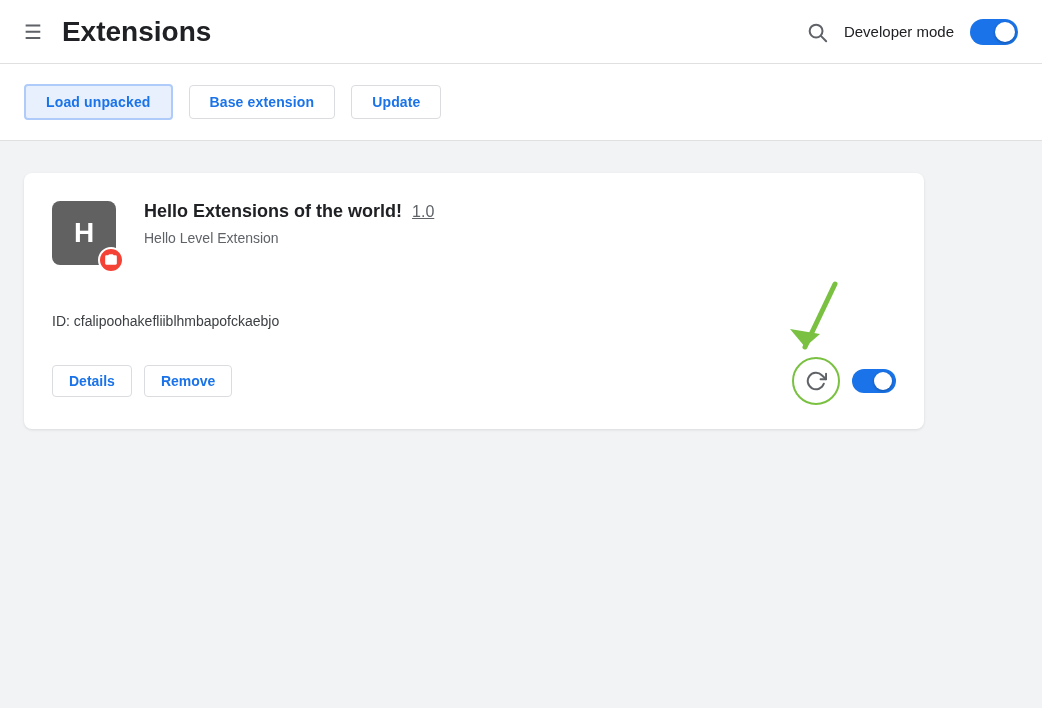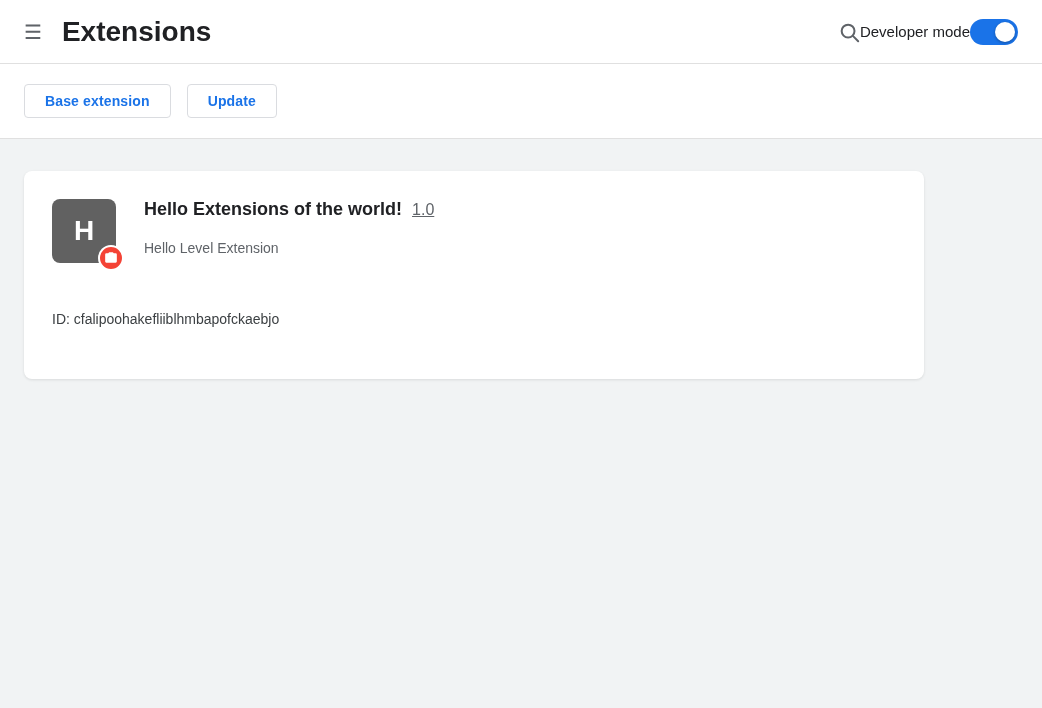--- a/index.html
+++ b/index.html
@@ -30,21 +30,21 @@
     .header-title {
       font-size: 28px;
       font-weight: 600;
       color: #202124;
       flex: 1;
     }
 
     .header-right {
       display: flex;
       align-items: center;
-      gap: 0;
+      gap: 16px;
     }
 
     .search-icon-wrap {
       cursor: pointer;
       color: #5f6368;
       font-size: 20px;
       display: flex;
       align-items: center;
     }
 
@@ -172,21 +172,21 @@
     }
 
     .ext-info {
       flex: 1;
     }
 
     .ext-name-row {
       display: flex;
       align-items: baseline;
       gap: 10px;
-      margin-bottom: 20px;
+      margin-bottom: 8px;
     }
 
     .ext-name {
       font-size: 18px;
       font-weight: 600;
       color: #202124;
     }
 
     .ext-version {
       font-size: 16px;
@@ -295,20 +295,21 @@
     <span class="developer-mode-label">Developer mode</span>
     <div class="toggle-switch">
       <div class="toggle-track">
         <div class="toggle-thumb"></div>
       </div>
     </div>
   </div>
 </div>
 
 <div class="toolbar">
+  <button class="toolbar-btn active">Load unpacked</button>
   <button class="toolbar-btn">Base extension</button>
   <button class="toolbar-btn">Update</button>
 </div>
 
 <div class="main-content">
   <div class="extension-card">
 
     <div class="card-top">
       <div class="ext-icon-wrap">
         <div class="ext-icon-main">
@@ -326,15 +327,43 @@
         <div class="ext-name-row">
           <span class="ext-name">Hello Extensions of the world!</span>
           <span class="ext-version">1.0</span>
         </div>
         <div class="ext-desc">Hello Level Extension</div>
       </div>
     </div>
 
     <div class="ext-id-row"><span>ID:</span> <span>cfalipoohakefliiblhmbapofckaebjo</span></div>
 
+    <div class="card-bottom">
+      <div class="card-actions">
+        <button class="action-btn">Details</button>
+        <button class="action-btn">Remove</button>
+      </div>
+
+      <div class="card-right">
+
+        <div class="refresh-btn-wrap">
+
+          <svg width="90" height="80" style="position:absolute;top:-78px;right:-10px;" viewBox="0 0 90 80">
+            <line x1="75" y1="5" x2="45" y2="68" stroke="#7ac142" stroke-width="5" stroke-linecap="round"></line>
+            <polygon points="45,68 30,50 60,55" fill="#7ac142"></polygon>
+          </svg>
+          <button class="refresh-btn">
+
+            <svg width="22" height="22" viewBox="0 0 24 24" fill="none" stroke="#5f6368" stroke-width="2.2" stroke-linecap="round" stroke-linejoin="round">
+              <polyline points="23 4 23 10 17 10"></polyline>
+              <path d="M20.49 15a9 9 0 1 1-2.12-9.36L23 10"></path>
+            </svg>
+          </button>
+        </div>
+
+        <div class="card-toggle-track">
+          <div class="card-toggle-thumb"></div>
+        </div>
+      </div>
+    </div>
 
   </div>
 </div>
 
 </body></html>

